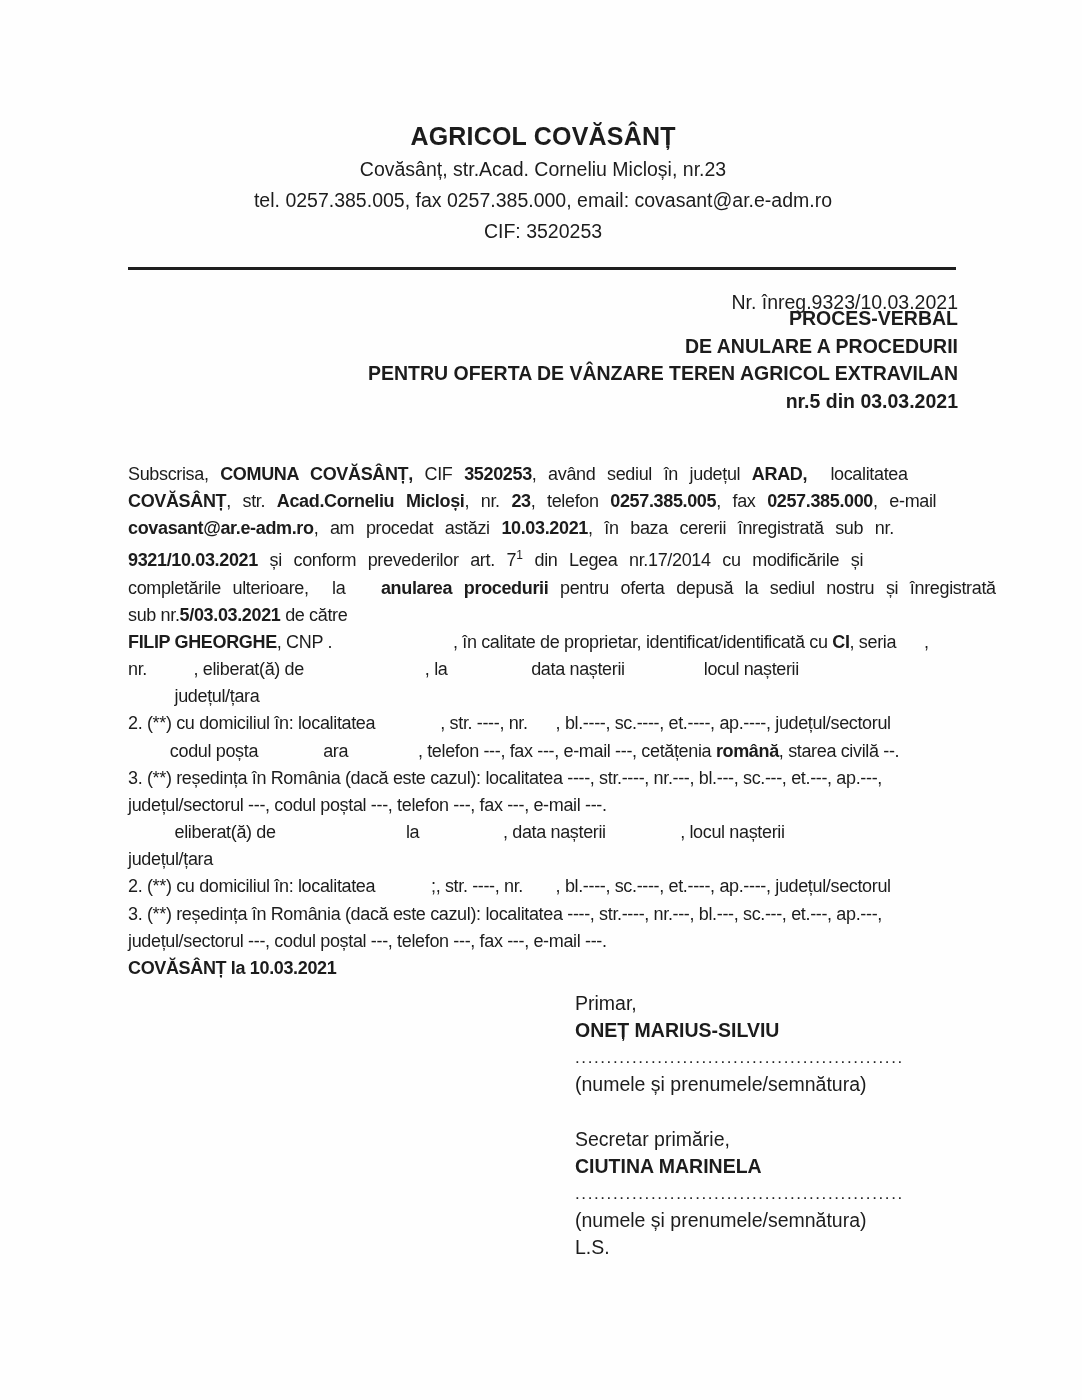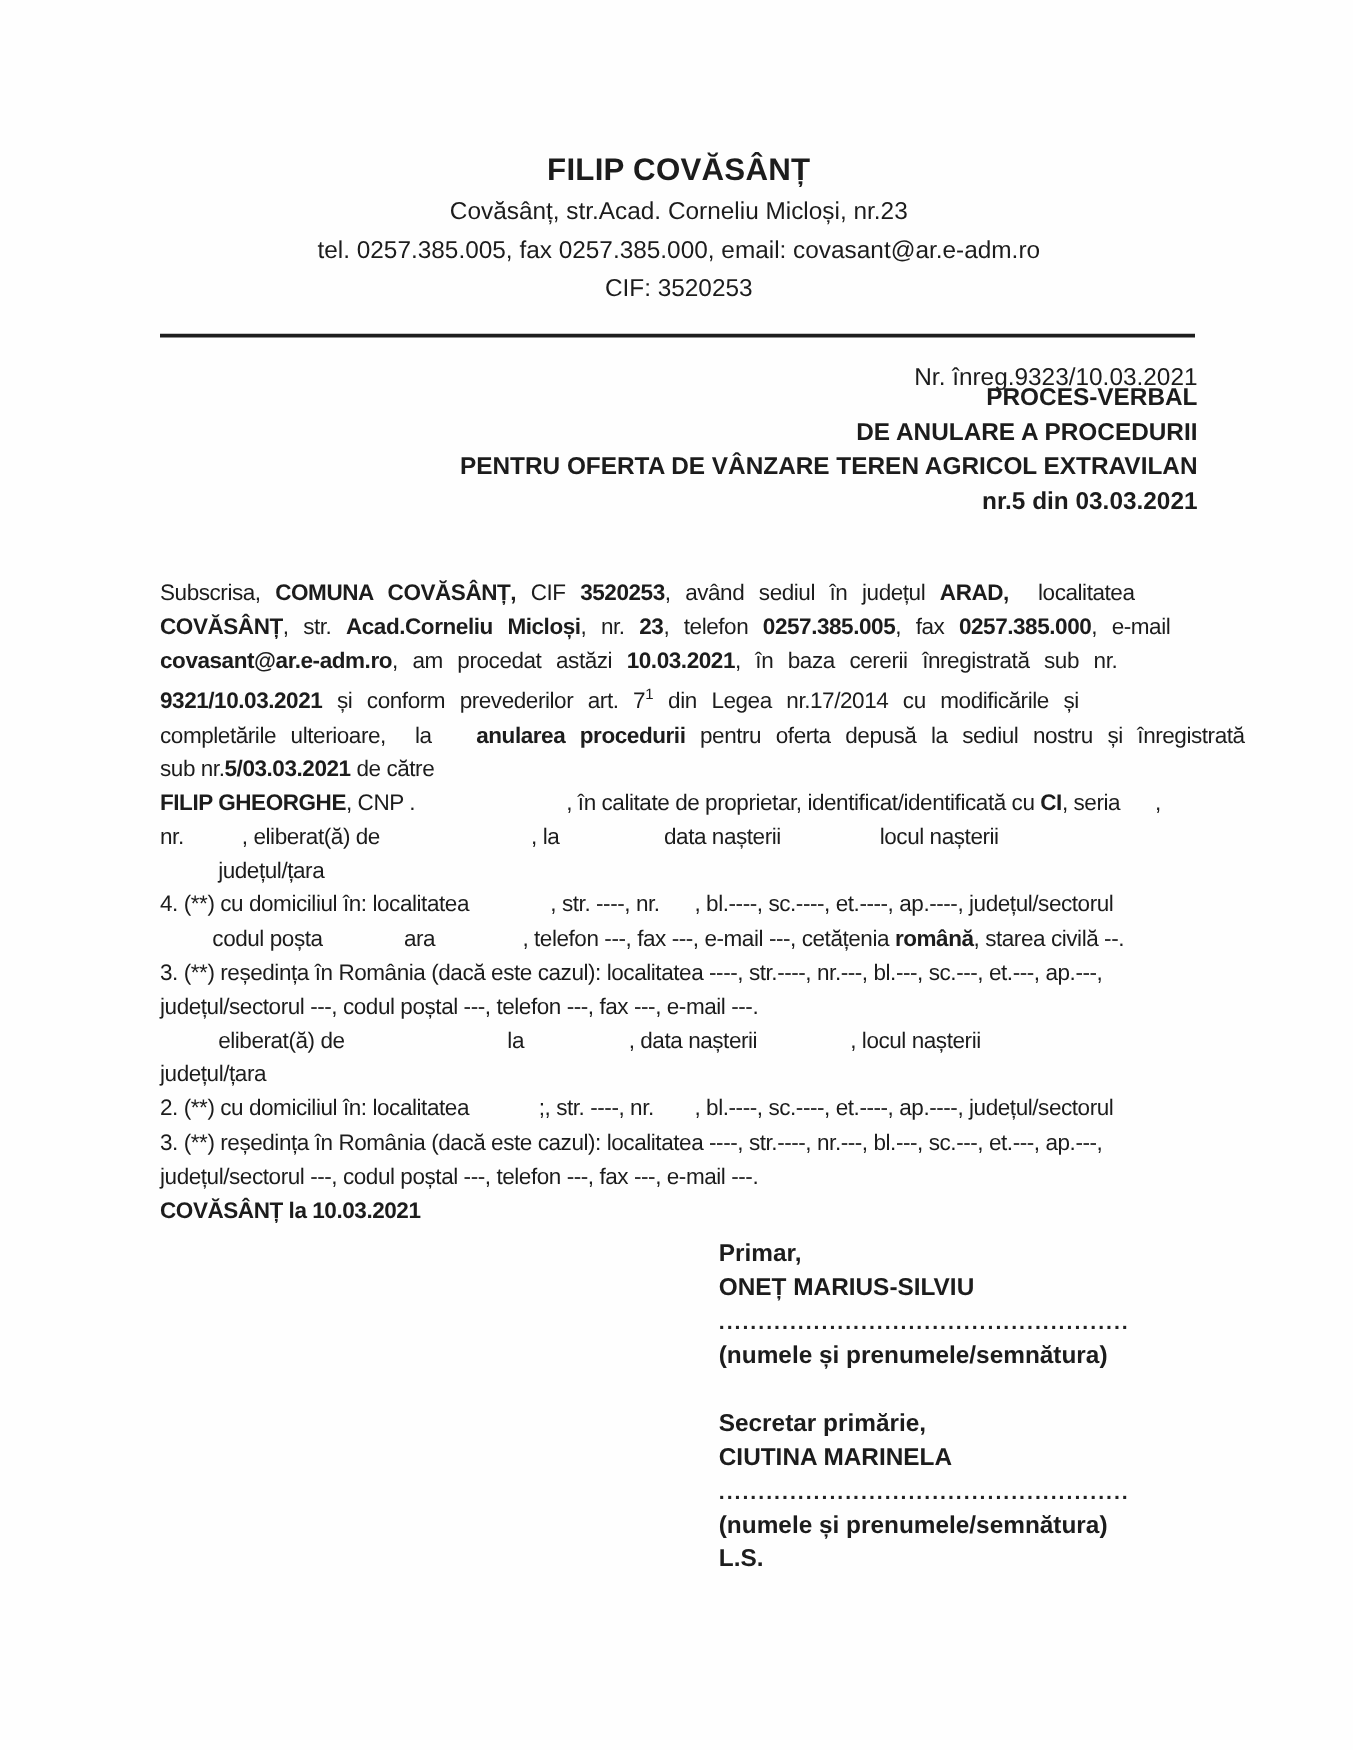--- a/index.html
+++ b/index.html
@@ -32,32 +32,32 @@
   
   .docbody { top: 461px; font-size: 18px; letter-spacing: -0.35px; }
   .bline { line-height: 27.15px; white-space: pre; }
   .bline.just { word-spacing: 7px; }
   .b { font-weight: 700; }
   .u { text-underline-offset: 3px; margin-left: 24px; }
   sup { font-size: 12px; letter-spacing: 0; }
 
   
   .sigblock { position: absolute; left: 575px; top: 990px; font-size: 19.5px; }
-  .sigblock div { line-height: 27px; font-weight: bold; }
+  .sigblock div { line-height: 27px; }
   .sig-name { font-weight: 700; }
   .dotline { letter-spacing: 1.6px; font-size: 17px; line-height: 27px; color: #222; }
   .sig-gap { height: 28px; }
 </style>
 </head>
 <body>
 
 <div class="page">
 
   <div class="content header">
-    <div class="org-name">FILIP COVĂSÂNȚ</div>
+    <div class="org-name">AGRICOL COVĂSÂNȚ</div>
     <div class="header-line">Covăsânț, str.Acad. Corneliu Micloși, nr.23</div>
     <div class="header-line">tel. 0257.385.005, fax 0257.385.000, email: covasant@ar.e-adm.ro</div>
     <div class="header-line">CIF: 3520253</div>
   </div>
 
   <div class="rule"></div>
 
   <div class="content regnum">Nr. înreg.9323/10.03.2021</div>
 
   <div class="content titleblock">
@@ -70,21 +70,21 @@
   <div class="content docbody">
       <div class="bline just"><span>Subscrisa, </span><span class="b">COMUNA COVĂSÂNȚ,</span><span> CIF </span><span class="b">3520253</span><span>, având sediul în județul </span><span class="b">ARAD,</span><span>  localitatea</span></div>
       <div class="bline just"><span class="b">COVĂSÂNȚ</span><span>, str. </span><span class="b">Acad.Corneliu Micloși</span><span>, nr. </span><span class="b">23</span><span>, telefon </span><span class="b">0257.385.005</span><span>, fax </span><span class="b">0257.385.000</span><span>, e-mail</span></div>
       <div class="bline just"><span class="b">covasant@ar.e-adm.ro</span><span>, am procedat astăzi </span><span class="b">10.03.2021</span><span>, în baza cererii înregistrată sub nr.</span></div>
       <div class="bline just"><span class="b">9321/10.03.2021</span><span> și conform prevederilor art. 7</span><sup>1</sup><span> din Legea nr.17/2014 cu modificările și</span></div>
       <div class="bline just"><span>completările ulterioare,  la </span><span class="b u">anularea procedurii</span><span> pentru oferta depusă la sediul nostru și înregistrată</span></div>
       <div class="bline"><span>sub nr.</span><span class="b">5/03.03.2021</span><span> de către</span></div>
       <div class="bline"><span class="b">FILIP GHEORGHE</span><span>, CNP .                          , în calitate de proprietar, identificat/identificată cu </span><span class="b">CI</span><span>, seria      ,</span></div>
       <div class="bline"><span>nr.          , eliberat(ă) de                          , la                  data nașterii                 locul nașterii</span></div>
       <div class="bline"><span>          județul/țara</span></div>
-      <div class="bline"><span>4. (**) cu domiciliul în: localitatea              , str. ----, nr.      , bl.----, sc.----, et.----, ap.----, județul/sectorul</span></div>
+      <div class="bline"><span>2. (**) cu domiciliul în: localitatea              , str. ----, nr.      , bl.----, sc.----, et.----, ap.----, județul/sectorul</span></div>
       <div class="bline"><span>         codul poșta              ara               , telefon ---, fax ---, e-mail ---, cetățenia </span><span class="b">română</span><span>, starea civilă --.</span></div>
       <div class="bline"><span>3. (**) reședința în România (dacă este cazul): localitatea ----, str.----, nr.---, bl.---, sc.---, et.---, ap.---,</span></div>
       <div class="bline"><span>județul/sectorul ---, codul poștal ---, telefon ---, fax ---, e-mail ---.</span></div>
       <div class="bline"><span>          eliberat(ă) de                            la                  , data nașterii                , locul nașterii</span></div>
       <div class="bline"><span>județul/țara</span></div>
       <div class="bline"><span>2. (**) cu domiciliul în: localitatea            ;, str. ----, nr.       , bl.----, sc.----, et.----, ap.----, județul/sectorul</span></div>
       <div class="bline"><span>3. (**) reședința în România (dacă este cazul): localitatea ----, str.----, nr.---, bl.---, sc.---, et.---, ap.---,</span></div>
       <div class="bline"><span>județul/sectorul ---, codul poștal ---, telefon ---, fax ---, e-mail ---.</span></div>
       <div class="bline"><span class="b">COVĂSÂNȚ la 10.03.2021</span></div>
     </div>

